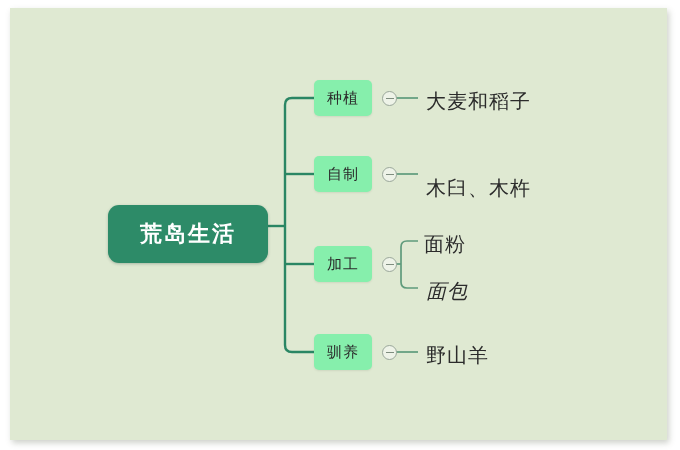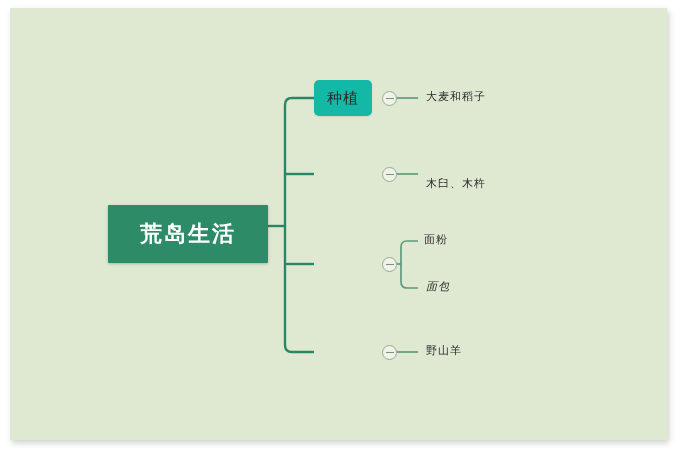--- a/index.html
+++ b/index.html
@@ -43,40 +43,40 @@
   }
 
   
   #central-node {
     position: absolute;
     left: 98px;
     top: 197px;
     width: 160px;
     height: 58px;
     background: #2d8b68;
-    border-radius: 1px;
+    border-radius: 11px;
     box-shadow: 0 1px 3px rgba(40, 70, 55, 0.30);
     display: flex;
     align-items: center;
     justify-content: center;
   }
   #central-node .label {
     color: #ffffff;
     font-size: 22px;
     font-weight: bold;
     letter-spacing: 2px;
     line-height: 1;
     white-space: nowrap;
   }
 
   
   .branch-node {
     position: absolute;
     height: 36px;
-    background: #14b8a6;
+    background: #86efac;
     border-radius: 5px;
     display: flex;
     align-items: center;
     justify-content: center;
     padding: 0 13px;
     box-sizing: border-box;
     box-shadow: 0 1px 2px rgba(90, 100, 80, 0.13);
   }
   .branch-node .label {
     color: #2b2b2b;
@@ -103,21 +103,21 @@
     top: 6px;
     width: 8px;
     height: 1px;
     background: #7f8d7f;
   }
 
   
   .leaf-label {
     position: absolute;
     color: #2b2b2b;
-    font-size: 11px;
+    font-size: 20px;
     line-height: 1;
     white-space: nowrap;
     letter-spacing: 1px;
   }
 </style>
 </head>
 <body>
 
 <div id="canvas-wrap">
 
@@ -155,24 +155,33 @@
     <div id="central-node">
       <span class="label">荒岛生活</span>
     </div>
 
     <div class="branch-node" style="left:304px; top:72px;">
       <span class="label">种植</span>
     </div>
     <div class="collapse-toggle" style="left:372px; top:83px;"></div>
     <div class="leaf-label" style="left:416px; top:83px;">大麦和稻子</div>
 
+    <div class="branch-node" style="left:304px; top:148px;">
+      <span class="label">自制</span>
+    </div>
     <div class="collapse-toggle" style="left:372px; top:159px;"></div>
     <div class="leaf-label" style="left:416px; top:170px;">木臼、木杵</div>
 
+    <div class="branch-node" style="left:304px; top:238px;">
+      <span class="label">加工</span>
+    </div>
     <div class="collapse-toggle" style="left:372px; top:249px;"></div>
     <div class="leaf-label" style="left:414px; top:226px;">面粉</div>
     <div class="leaf-label" style="left:416px; top:273px;font-style:italic;">面包</div>
 
+    <div class="branch-node" style="left:304px; top:326px;">
+      <span class="label">驯养</span>
+    </div>
     <div class="collapse-toggle" style="left:372px; top:337px;"></div>
     <div class="leaf-label" style="left:416px; top:337px;font-family:Liberation Serif, serif;">野山羊</div>
 
   </div>
 </div>
 
 </body></html>

